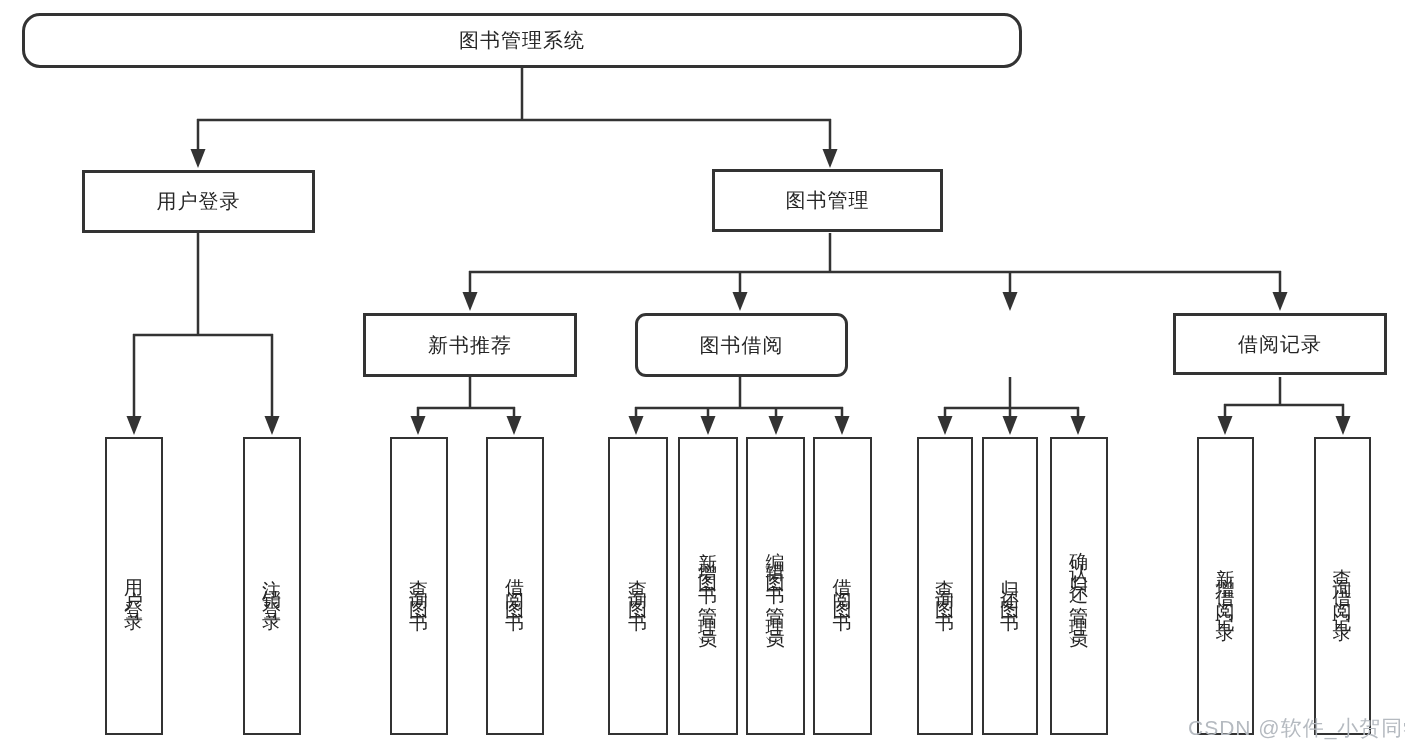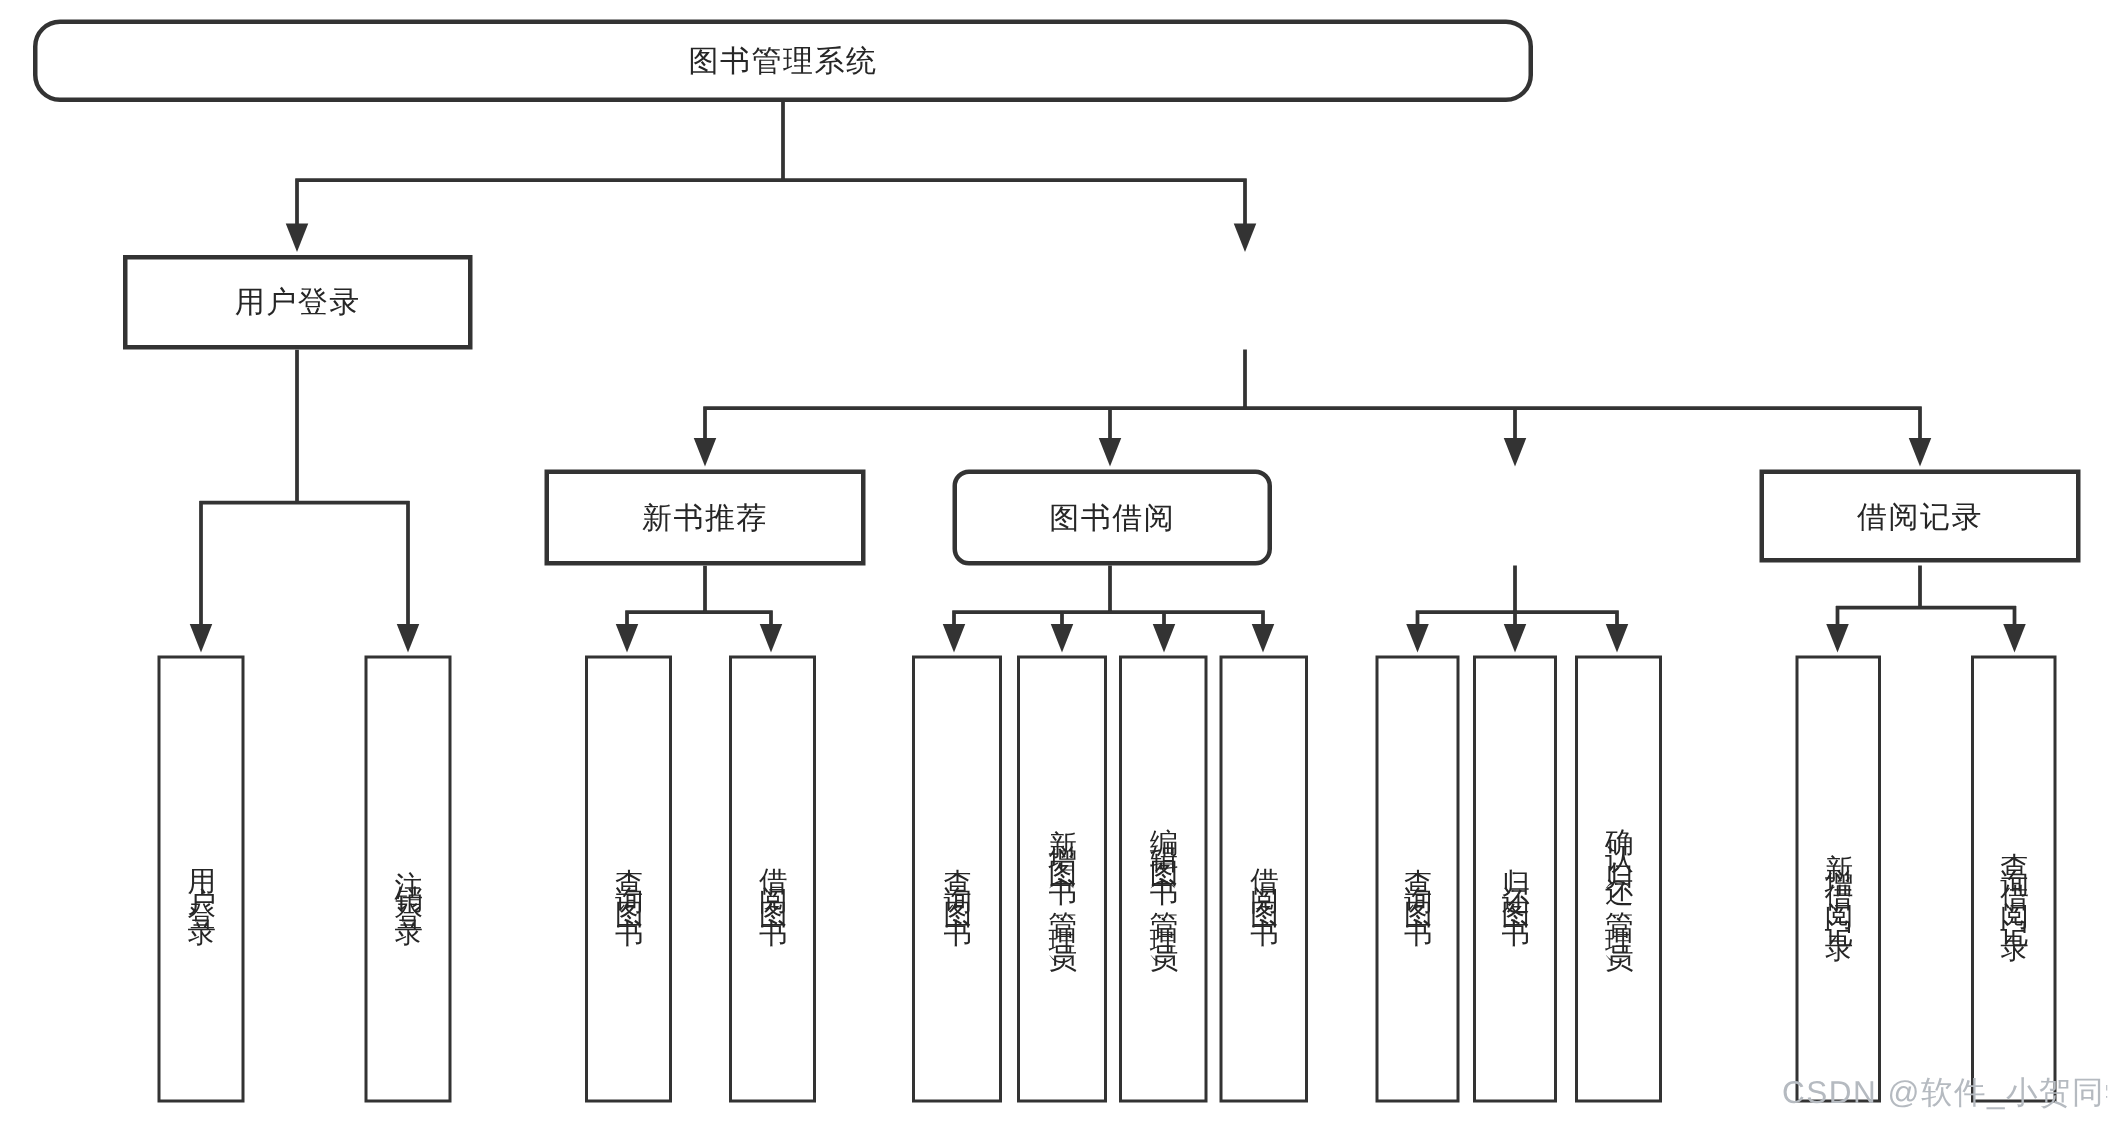--- a/index.html
+++ b/index.html
@@ -79,20 +79,23 @@
     </g>
   </svg>
 
   <div class="node" style="left:22px;top:13px;width:1000px;height:55px;border-radius:18px;">
     <span>图书管理系统</span>
   </div>
 
   <div class="node" style="left:82px;top:170px;width:233px;height:63px;">
     <span>用户登录</span>
   </div>
+  <div class="node" style="left:712px;top:169px;width:231px;height:63px;">
+    <span>图书管理</span>
+  </div>
 
   <div class="node" style="left:363px;top:313px;width:214px;height:64px;">
     <span>新书推荐</span>
   </div>
   <div class="node" style="left:635px;top:313px;width:213px;height:64px;border-radius:11px;">
     <span>图书借阅</span>
   </div>
   <div class="node" style="left:1173px;top:313px;width:214px;height:62px;">
     <span>借阅记录</span>
   </div>

